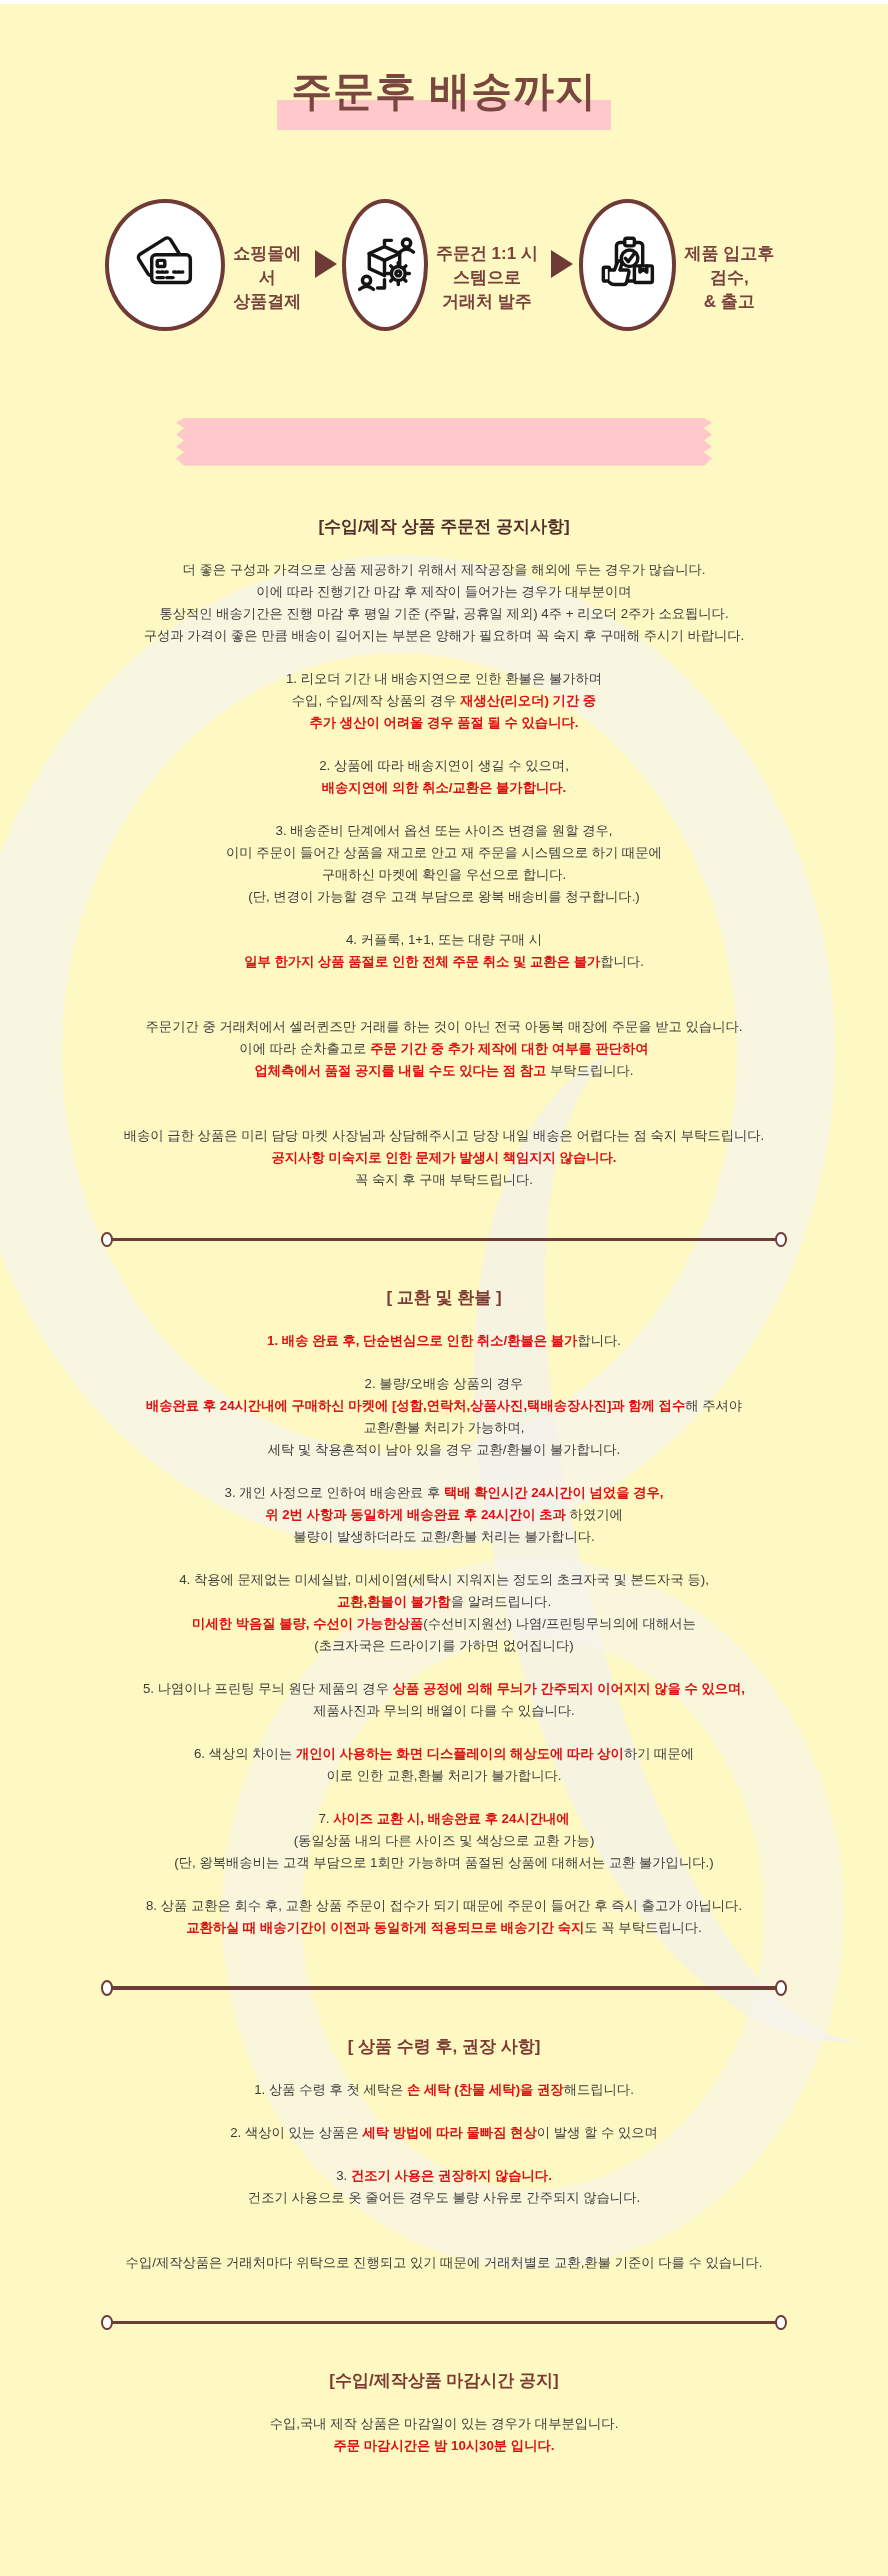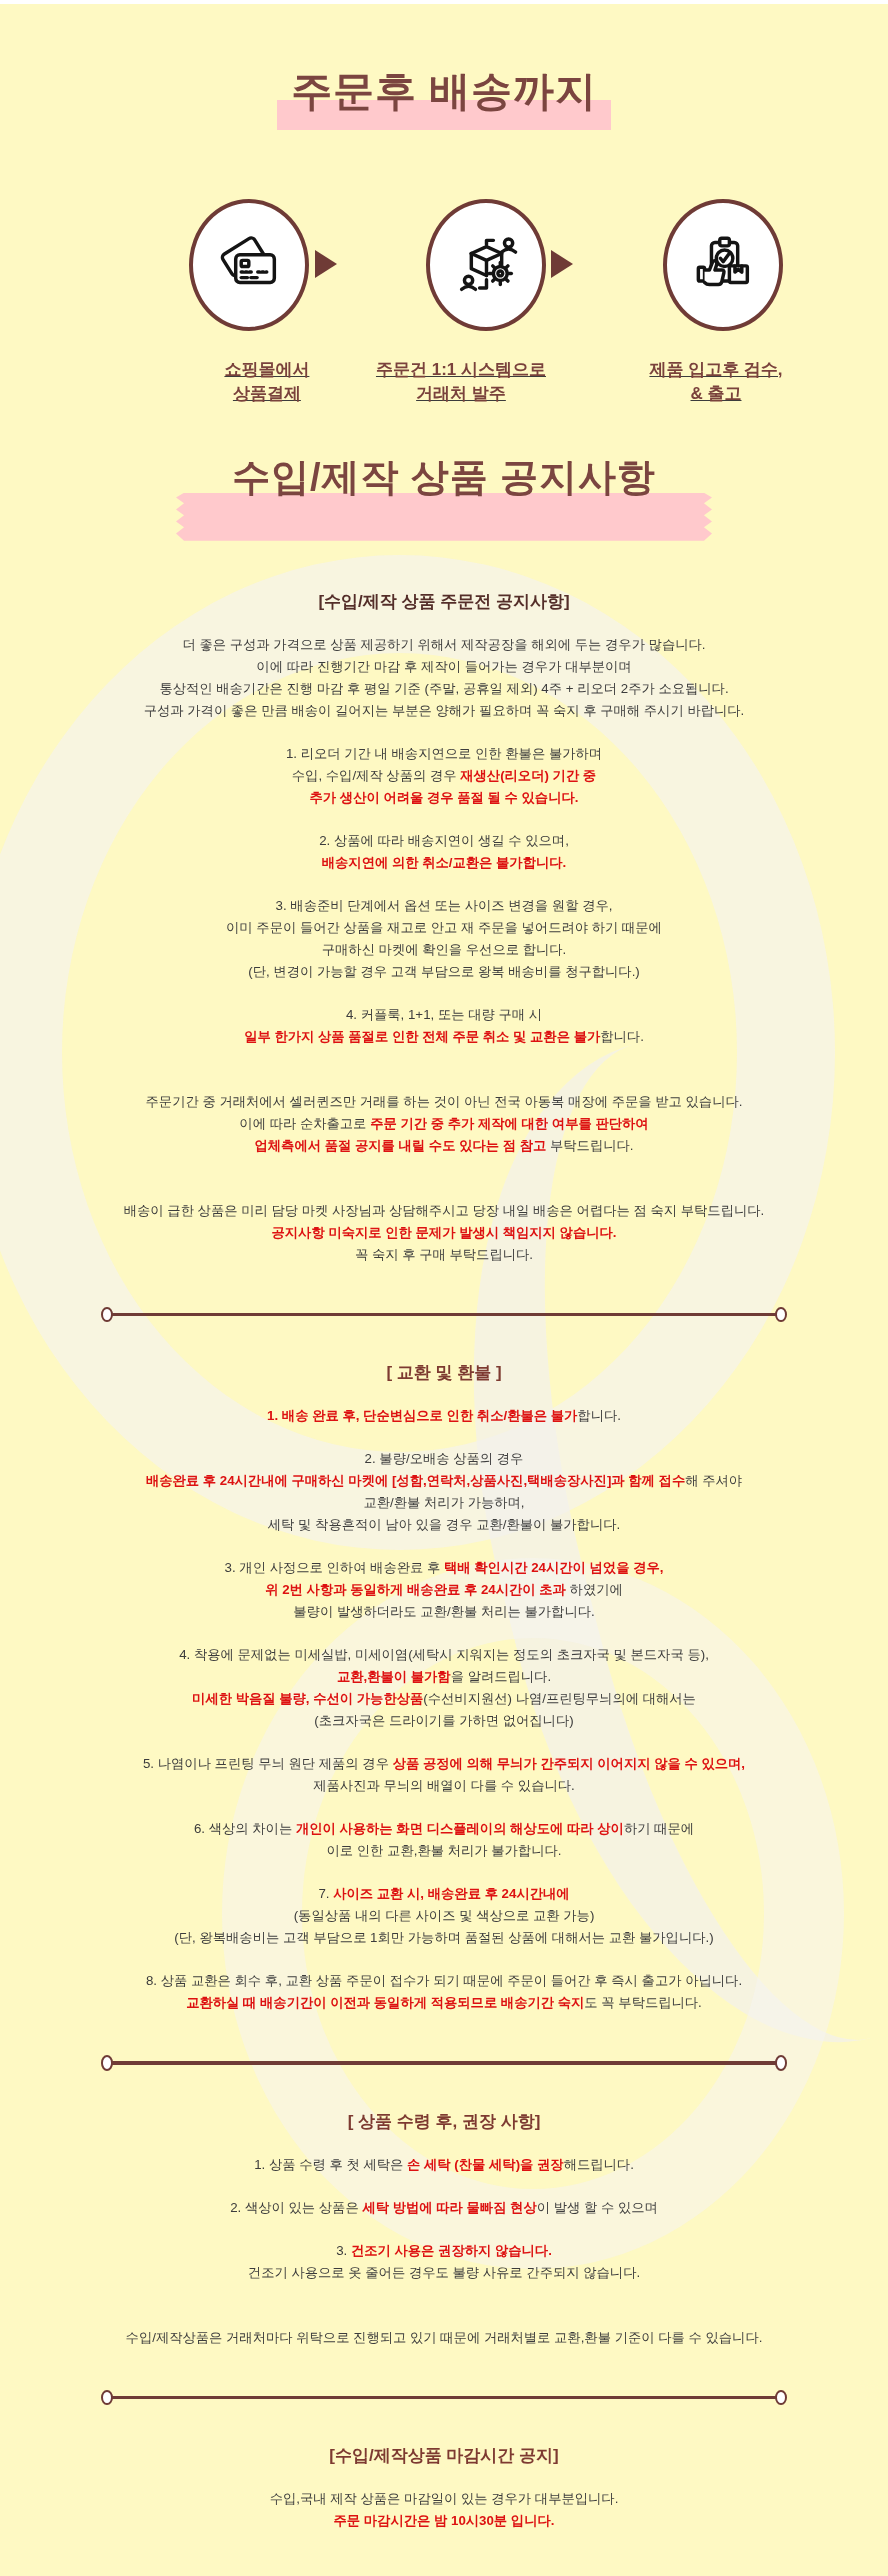--- a/index.html
+++ b/index.html
@@ -11,21 +11,21 @@
   .wm-curve{left:497px;top:1022px;width:462px;height:1022px;border-left:84px solid #f3f1ed;border-radius:48% 0 0 46%;transform:rotate(-14deg);opacity:.7;}
   .wm-blob{left:222px;top:1554px;width:462px;height:551px;border:80px solid #f6f4f1;border-radius:50%;opacity:.55;}
 
   .content{position:relative;z-index:1;text-align:center;}
 
   
   .hero-title{margin-top:60px;}
   .hero-title .hl{display:inline-block;font-size:41px;font-weight:800;letter-spacing:0.9px;color:#7b4540;
       background:linear-gradient(180deg,rgba(0,0,0,0) 54%,#ffc9cc 54%);padding:0 14px 10.7px 14px;}
   .steps-row{display:flex;justify-content:center;align-items:flex-start;margin-top:69px;}
-  .step{width:204px;display:flex;flex-direction:column;align-items:flex-end;text-decoration:underline;}
+  .step{width:204px;display:flex;flex-direction:row;align-items:center;}
   .step-circle{width:112px;height:124px;border:4.4px solid #6f3b36;border-radius:50%;
       display:flex;align-items:center;justify-content:center;background:#fff;}
   .step-label{margin-top:27px;color:#7a423c;font-weight:700;font-size:17px;line-height:24px;white-space:pre-line;}
   .arrow{width:0;height:0;border-left:22px solid #6f3b36;border-top:14px solid transparent;border-bottom:14px solid transparent;margin:51px 5.3px 0 5.3px;}
 
   
   .notice-title-wrap{position:relative;margin-top:46px;height:99px;}
   .tape{position:absolute;left:176px;right:176px;top:41px;height:48px;background:#ffc9cc;
       clip-path:polygon(1.5% 0,98.5% 0,100% 10%,98.5% 22%,100% 35%,98.5% 47%,100% 60%,98.5% 72%,100% 85%,98.5% 100%,1.5% 100%,0 85%,1.5% 72%,0 60%,1.5% 47%,0 35%,1.5% 22%,0 10%);}
   .notice-title{position:relative;font-size:38px;font-weight:800;letter-spacing:0.9px;color:#7b4540;line-height:50px;}
@@ -131,21 +131,20 @@
           </span>
         </div>
         <div class="step-label">제품 입고후 검수,
 &amp; 출고</div>
       </div>
 
     </div>
 
     <div class="notice-title-wrap">
       <div class="tape"></div>
-      <div class="notice-title">수입/제작 상품 공지사항</div>
     </div>
 
     <div class="sections">
         <div class="section">
           <div class="sec-header dark">[수입/제작 상품 주문전 공지사항]</div>
           <div class="para">
             <div class="line"><span class="run">더 좋은 구성과 가격으로 상품 제공하기 위해서 제작공장을 해외에 두는 경우가 많습니다.</span></div>
             <div class="line"><span class="run">이에 따라 진행기간 마감 후 제작이 들어가는 경우가 대부분이며</span></div>
             <div class="line"><span class="run">통상적인 배송기간은 진행 마감 후 평일 기준 (주말, 공휴일 제외) 4주 + 리오더 2주가 소요됩니다.</span></div>
             <div class="line"><span class="run">구성과 가격이 좋은 만큼 배송이 길어지는 부분은 양해가 필요하며 꼭 숙지 후 구매해 주시기 바랍니다.</span></div>
@@ -154,21 +153,21 @@
             <div class="line"><span class="run">1. 리오더 기간 내 배송지연으로 인한 환불은 불가하며</span></div>
             <div class="line"><span class="run">수입, 수입/제작 상품의 경우 </span><span class="run red">재생산(리오더) 기간 중</span></div>
             <div class="line"><span class="run red">추가 생산이 어려울 경우 품절 될 수 있습니다.</span></div>
           </div>
           <div class="para">
             <div class="line"><span class="run">2. 상품에 따라 배송지연이 생길 수 있으며,</span></div>
             <div class="line"><span class="run red">배송지연에 의한 취소/교환은 불가합니다.</span></div>
           </div>
           <div class="para">
             <div class="line"><span class="run">3. 배송준비 단계에서 옵션 또는 사이즈 변경을 원할 경우,</span></div>
-            <div class="line"><span class="run">이미 주문이 들어간 상품을 재고로 안고 재 주문을 넣어드려야 하기 때문에</span></div>
+            <div class="line"><span class="run">이미 주문이 들어간 상품을 재고로 안고 재 주문을 시스템으로 하기 때문에</span></div>
             <div class="line"><span class="run">구매하신 마켓에 확인을 우선으로 합니다.</span></div>
             <div class="line"><span class="run">(단, 변경이 가능할 경우 고객 부담으로 왕복 배송비를 청구합니다.)</span></div>
           </div>
           <div class="para">
             <div class="line"><span class="run">4. 커플룩, 1+1, 또는 대량 구매 시</span></div>
             <div class="line"><span class="run red">일부 한가지 상품 품절로 인한 전체 주문 취소 및 교환은 불가</span><span class="run">합니다.</span></div>
           </div>
           <div class="para large">
             <div class="line"><span class="run">주문기간 중 거래처에서 셀러퀸즈만 거래를 하는 것이 아닌 전국 아동복 매장에 주문을 받고 있습니다.</span></div>
             <div class="line"><span class="run">이에 따라 순차출고로 </span><span class="run red">주문 기간 중 추가 제작에 대한 여부를 판단하여</span></div>

